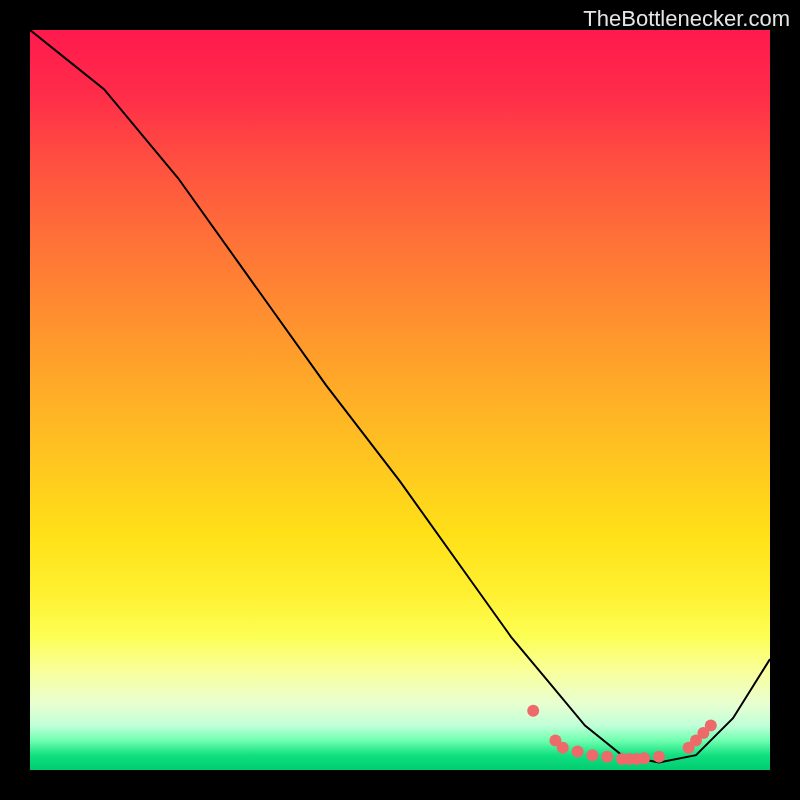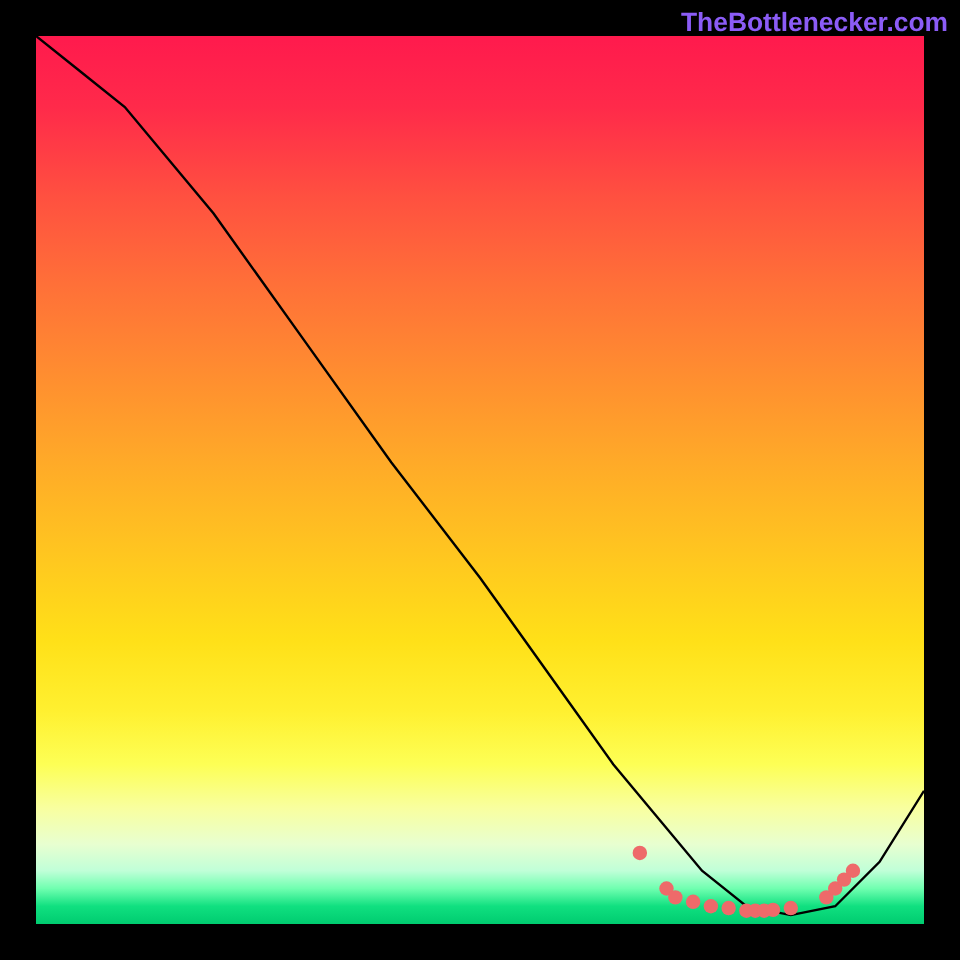--- a/index.html
+++ b/index.html
@@ -8,23 +8,23 @@
     height: 800px;
     background: #000;
     position: relative;
     font-family: Arial, sans-serif;
     overflow: hidden;
   }
   .attribution {
     position: absolute;
     top: 6px;
     right: 10px;
-    color: #8b5cf6;
+    color: #e5e5e5;
     font-size: 22px;
-    font-weight: bold;
+    font-weight: normal;
     z-index: 10;
   }
   .plot-area {
     position: absolute;
     left: 30px;
     top: 30px;
     width: 740px;
     height: 740px;
     background: linear-gradient(to bottom,
       #ff1a4d 0%,

